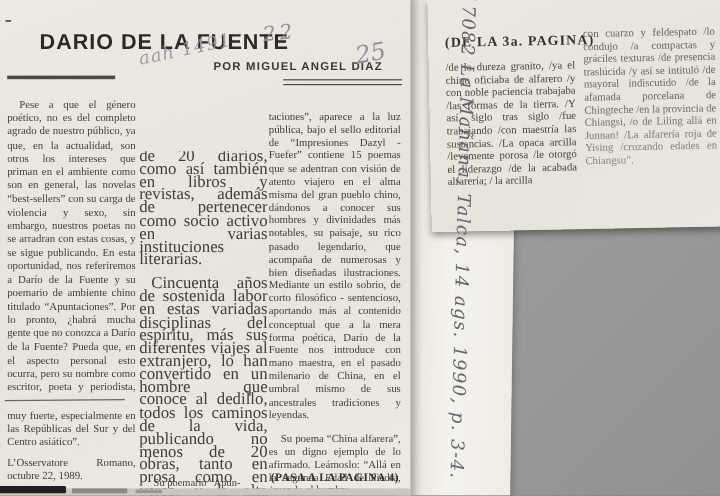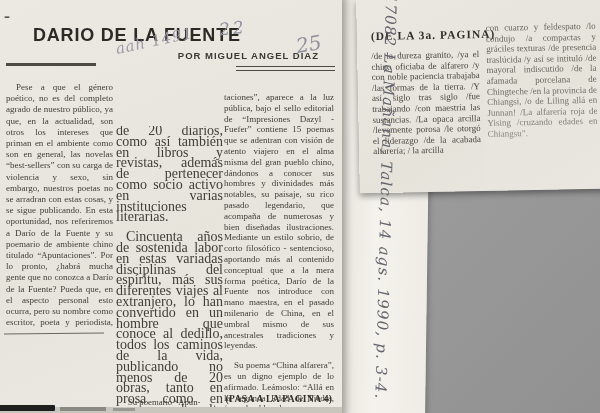--- a/index.html
+++ b/index.html
@@ -89,20 +89,22 @@
     <div class="pencil pm-22">22</div>
     <div class="pencil pm-aah">aah 1491</div>
     <div class="byline">POR MIGUEL ANGEL DIAZ</div>
     <div class="pencil pm-25">25</div>
     <div class="rule-left"></div>
     <div class="rule-right"></div>
 
     <div class="col col1">
       <p class="p1">Pese a que el género poético, no es del completo agrado de nuestro público, ya que, en la actualidad, son otros los intereses que priman en el ambiente como son en general, las novelas “best-sellers” con su carga de violencia y sexo, sin embargo, nuestros poetas no se arradran con estas cosas, y se sigue publicando. En esta oportunidad, nos referiremos a Darío de la Fuente y su poemario de ambiente chino titulado “Apuntaciones”. Por lo pronto, ¿habrá mucha gente que no conozca a Darío de la Fuente? Pueda que, en el aspecto personal esto ocurra, pero su nombre como escritor, poeta y periodista, viene apareciendo día a día, en más</p>
       <div class="col-divider"></div>
+      <p class="p2">muy fuerte, especialmente en las Repúblicas del Sur y del Centro asiático”.</p>
+      <p class="p3">L’Osservatore Romano, octubre 22, 1989.</p>
     </div>
 
     <div class="col col2">
       <p class="p1">de 20 diarios, como así también en libros y revistas, además de pertenecer como socio activo en varias instituciones literarias.</p>
       <p class="p2" style="text-indent:10px">Cincuenta años de sostenida labor en estas variadas disciplinas del espíritu, más sus diferentes viajes al extranjero, lo han convertido en un hombre que conoce al dedillo, todos los caminos de la vida, publicando no menos de 20 obras, tanto en prosa como en verso, y la alta suma que él estima en diez mil crónicas periodísticas. Como conocemos de cerca su producción literaria, de partida habría que decir que, como escritor, poeta y periodista, se ha ganado un alto y sólido prestigio, como lo atestigua una serie impresionante de premios y distinciones recibidas en el seno de numerosas e importantes instituciones culturales de Chile y el extranjero.</p>
     </div>
     <div class="col2-last">Su poemario “Apun-</div>
 
     <div class="col col3">
       <p class="p1">taciones”, aparece a la luz pública, bajo el sello editorial de “Impresiones Dazyl - Fuefer” contiene 15 poemas que se adentran con visión de atento viajero en el alma misma del gran pueblo chino, dándonos a conocer sus hombres y divinidades más notables, su paisaje, su rico pasado legendario, que acompaña de numerosas y bien diseñadas ilustraciones. Mediante un estilo sobrio, de corto filosófico - sentencioso, aportando más al contenido conceptual que a la mera forma poética, Darío de la Fuente nos introduce con mano maestra, en el pasado milenario de China, en el umbral mismo de sus ancestrales tradiciones y leyendas.</p>

